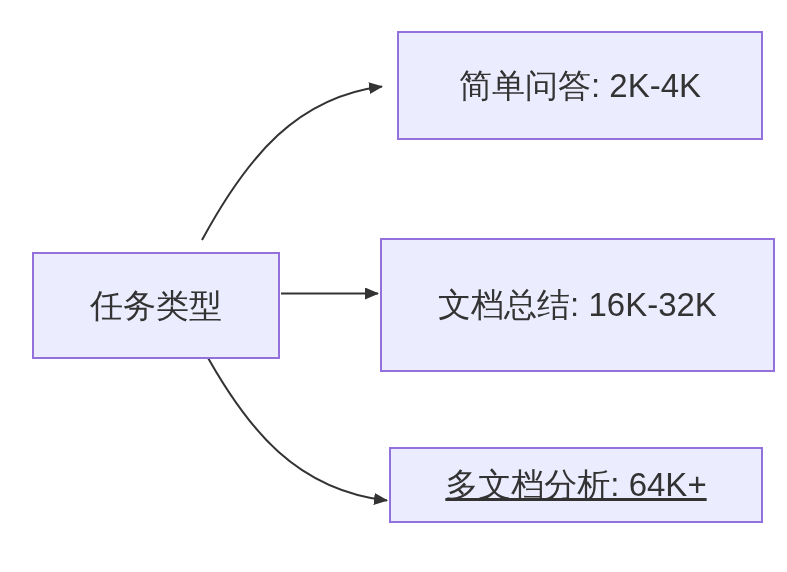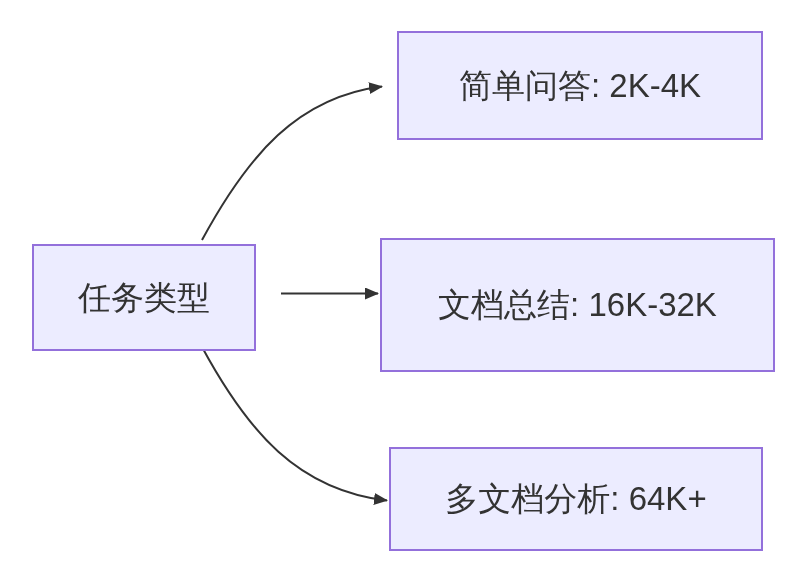--- a/index.html
+++ b/index.html
@@ -38,24 +38,24 @@
     border: 2px solid var(--node-border, #9370DB);
     color: var(--text, #333333);
     display: flex;
     align-items: center;
     justify-content: center;
     font-size: 33px;
     line-height: 1.2;
     white-space: nowrap;
     text-align: center;
   }
-  .node-root    { left: 32px;  top: 244px; width: 224px; height: 107px; text-align: right; }
+  .node-root    { left: 32px;  top: 252px; width: 248px; height: 107px; text-align: right; }
   .node-child-0 { left: 397px; top: 31px;  width: 366px; height: 109px; }
   .node-child-1 { left: 380px; top: 238px; width: 395px; height: 134px; }
-  .node-child-2 { left: 389px; top: 447px; width: 374px; height: 104px; }
+  .node-child-2 { left: 389px; top: 447px; width: 374px; height: 76px; text-decoration: underline; }
 </style>
 </head>
 <body>
 
 <div class="canvas">
 
   <svg class="edges-layer" viewBox="0 0 787 572" aria-hidden="true">
     <defs>
       <marker id="arrow" viewBox="0 0 14 12" markerWidth="14" markerHeight="12" refX="13" refY="6" orient="auto" markerUnits="userSpaceOnUse">
         <path class="arrowhead" d="M0,0 L14,6 L0,12 Z"></path>

